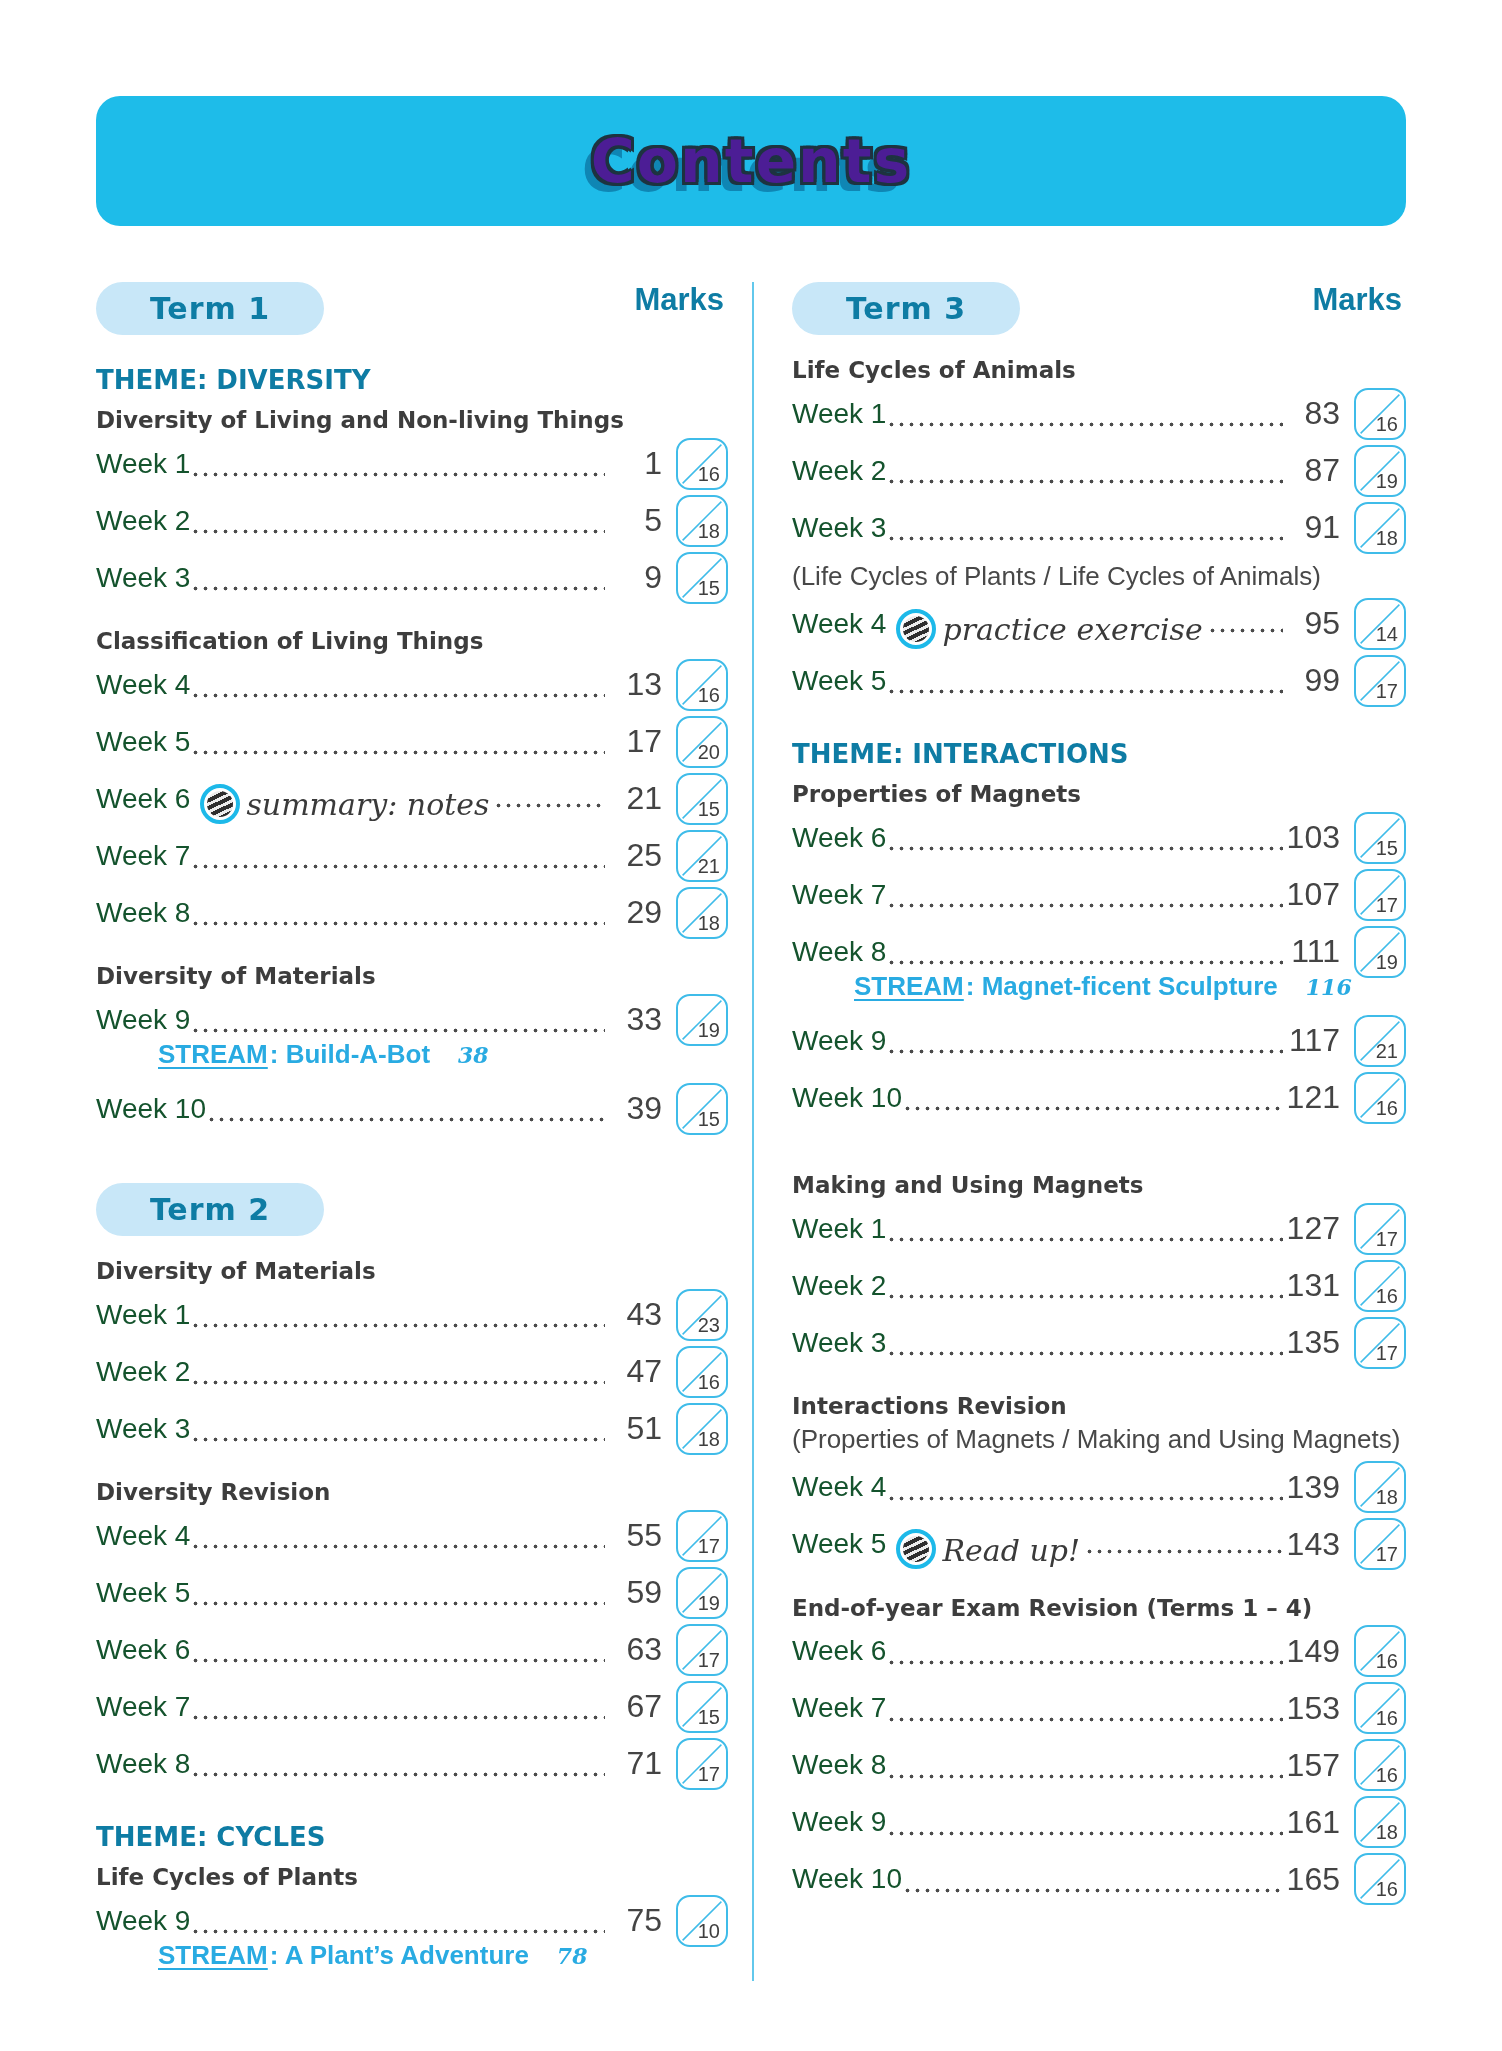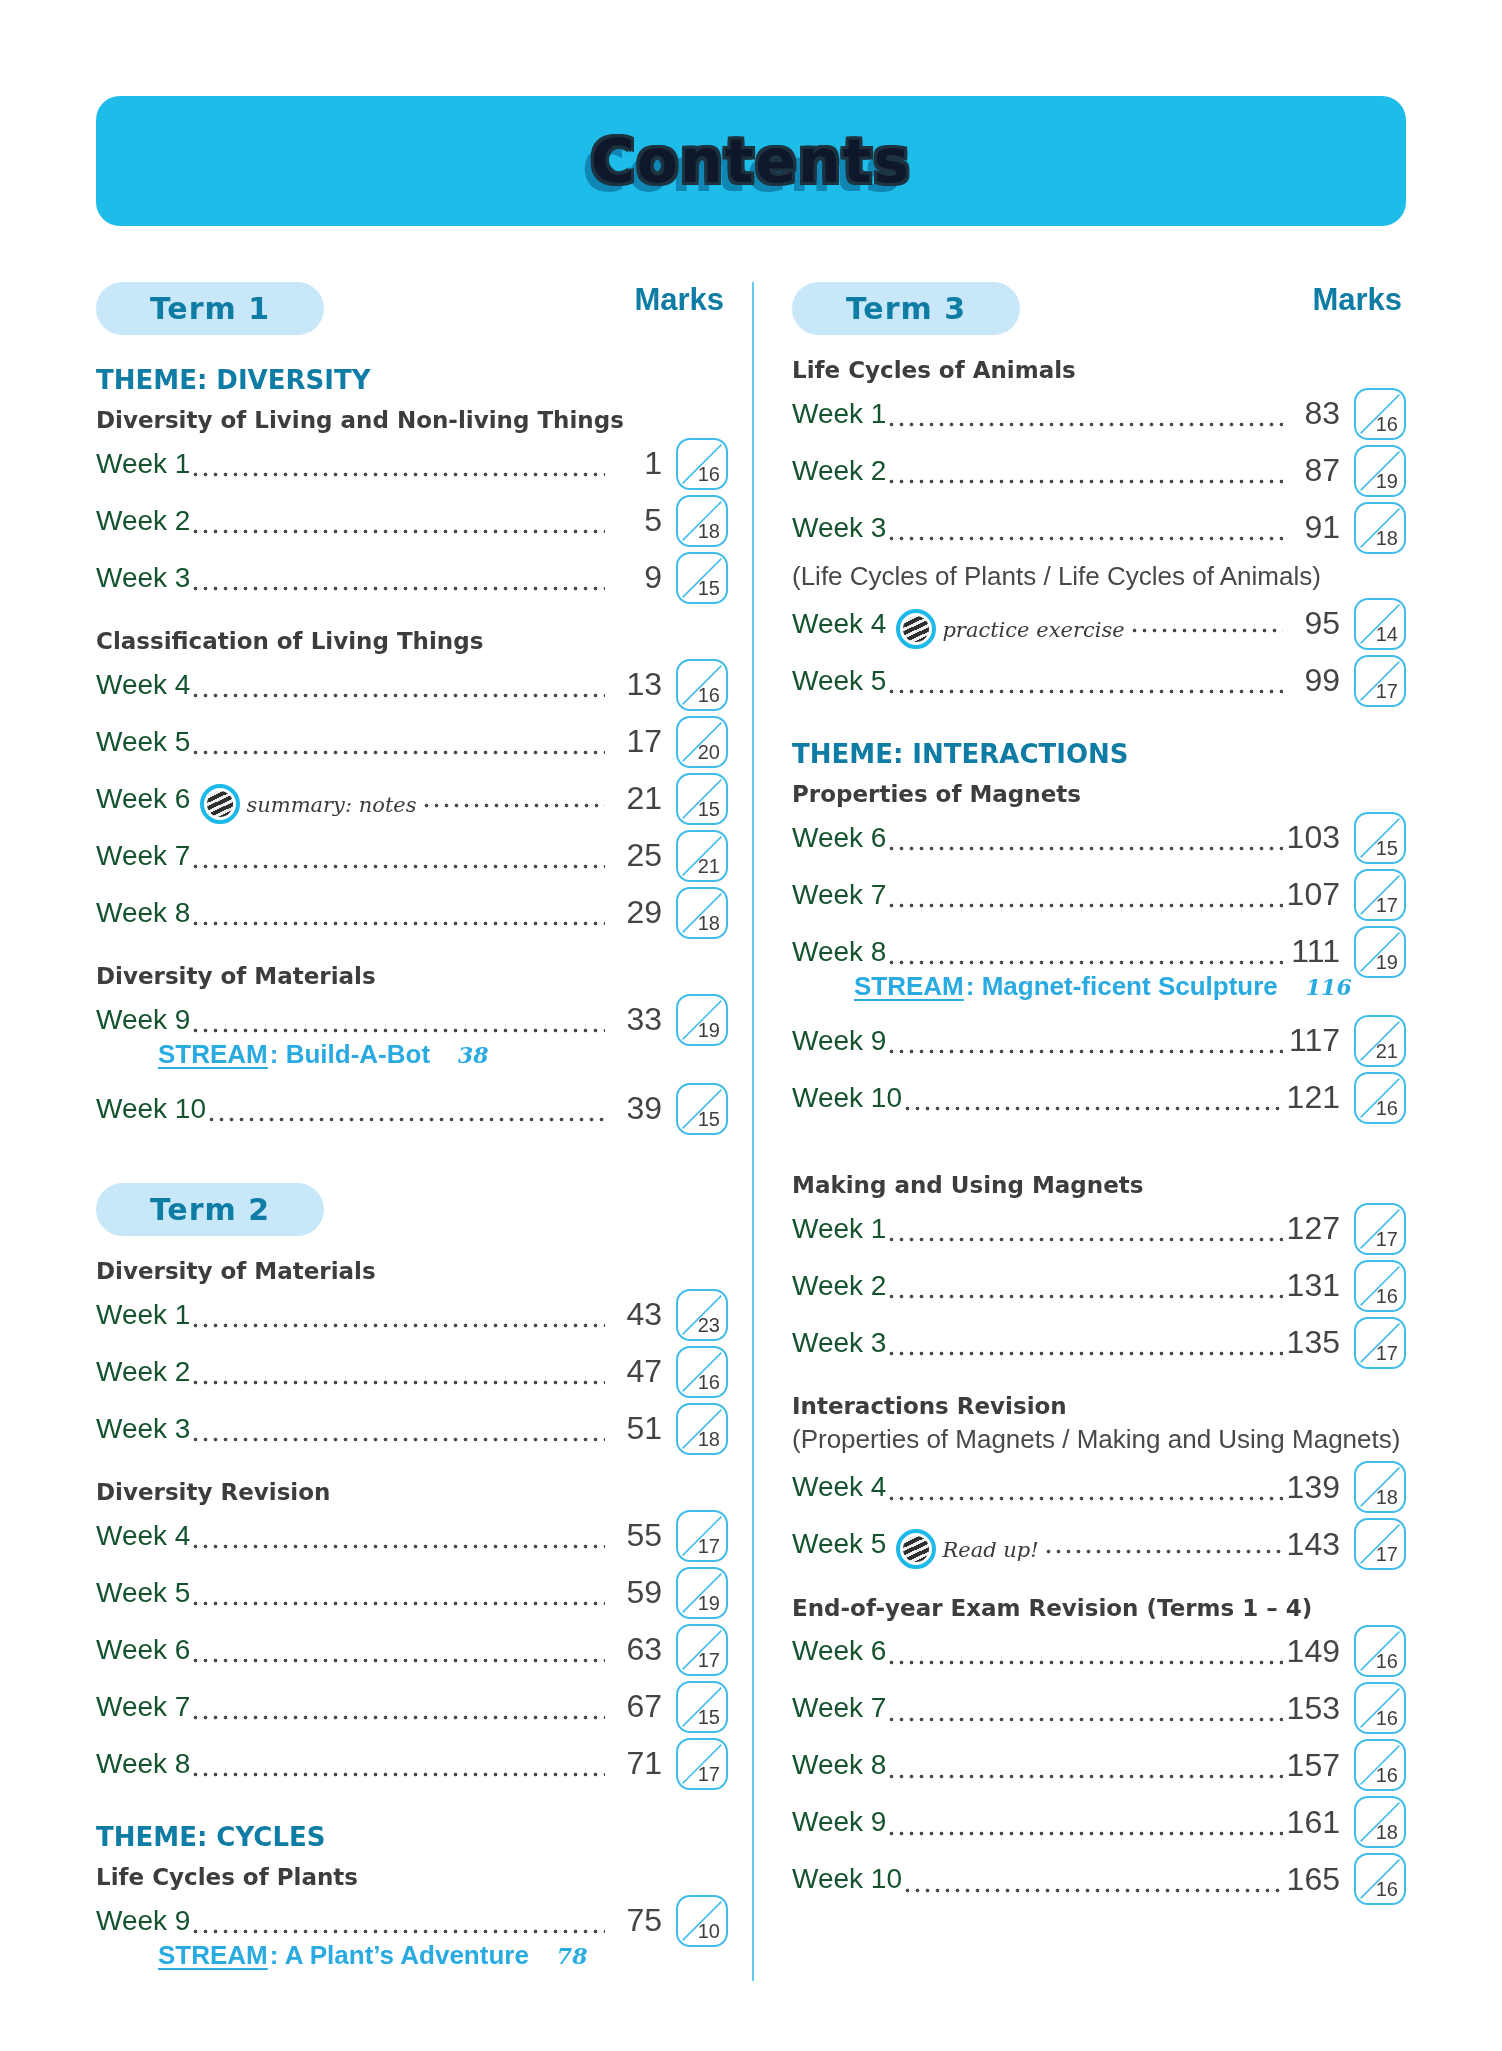--- a/index.html
+++ b/index.html
@@ -6,21 +6,21 @@
     --banner-bg:#1ebce9; --pill-bg:#c8e7f8; --teal:#0e7ca4; --cyan:#29abe2;
     --ink:#424242; --divider:#62c8ec; --box-border:#3fbce9;
     --banner-title-outline:#1d3340; --banner-title-shadow:#0f86b4;
   }
   *{box-sizing:border-box;}
   html,body{margin:0;padding:0;background:#fff;}
   body{width:1502px;height:2051px;font-family:"Liberation Sans",sans-serif;color:var(--ink);overflow:hidden;}
   .page{width:1502px;height:2051px;padding:96px 96px 0;}
   .banner{background:var(--banner-bg);border-radius:24px;height:130px;display:flex;align-items:center;justify-content:center;}
   .banner h1{
-    margin:0;font-family:"DejaVu Sans",sans-serif;font-weight:700;font-size:60px;letter-spacing:2px;color:#0f172a;
+    margin:0;font-family:"DejaVu Sans",sans-serif;font-weight:700;font-size:60px;letter-spacing:2px;color:#4c1d95;
     text-shadow:
       -3px -3px 0 var(--banner-title-outline), 3px -3px 0 var(--banner-title-outline),
       -3px 3px 0 var(--banner-title-outline), 3px 3px 0 var(--banner-title-outline),
       -3px 0 0 var(--banner-title-outline), 3px 0 0 var(--banner-title-outline),
       0 -3px 0 var(--banner-title-outline), 0 3px 0 var(--banner-title-outline),
       -9px 9px 0 var(--banner-title-shadow);
   }
   .columns{display:flex;align-items:stretch;margin-top:56px;}
   .column-left{flex:0 0 656px;padding-right:24px;}
   .column-right{flex:1 1 auto;border-left:2px solid var(--divider);padding-left:38px;}
@@ -37,21 +37,21 @@
   .row{display:flex;align-items:center;height:57px;}
   .row-label{font-size:28px;color:#14532d;white-space:nowrap;}
   .page-num{font-size:32px;color:#444;min-width:54px;text-align:right;margin-right:12px;white-space:nowrap;}
   .dots{flex:1 1 auto;height:5px;align-self:flex-end;margin:0 3px 15px 3px;background-image:radial-gradient(circle at 2.5px 2.5px,#4b4b4b 1.8px,transparent 2.1px);background-size:10px 5px;background-repeat:repeat-x;}
   .dots.raised{margin-bottom:19px;}
   .marks-box{position:relative;width:52px;height:52px;flex:0 0 52px;border:2px solid var(--box-border);border-radius:14px;margin-left:2px;}
   .marks-box svg{position:absolute;left:0;top:0;width:100%;height:100%;stroke:var(--box-border);stroke-width:1.6;fill:none;}
   .marks-value{position:absolute;right:6px;bottom:2px;font-size:20px;color:#3f3f3f;}
   .badge{position:relative;top:5px;width:40px;height:40px;flex:0 0 40px;margin-left:10px;border:4px solid #1db9e9;border-radius:50%;background:#fff;display:flex;align-items:center;justify-content:center;}
   .badge-ball{width:26px;height:26px;border-radius:50%;background:repeating-linear-gradient(155deg,#2e2e2e 0 4px,#ececec 4px 7px);}
-  .note{font-family:"DejaVu Serif",serif;font-style:italic;font-size:21px;color:#3a3a3a;position:relative;top:6px;margin:0 4px 0 6px;white-space:nowrap;}
+  .note{font-family:"DejaVu Serif",serif;font-style:italic;font-size:30px;color:#3a3a3a;position:relative;top:6px;margin:0 4px 0 6px;white-space:nowrap;}
   .stream{display:flex;align-items:baseline;margin:-9px 0 10px 62px;color:var(--cyan);font-weight:700;font-size:26px;}
   .stream-prefix{text-decoration:underline;text-underline-offset:4px;text-decoration-thickness:2px;}
   .stream-title{margin-left:2px;white-space:pre;}
   .stream-page{margin-left:28px;font-family:"DejaVu Serif",serif;font-style:italic;font-weight:700;font-size:22px;}
 </style>
 </head>
 <body>
 
 <div class="page">
   <header class="banner">

